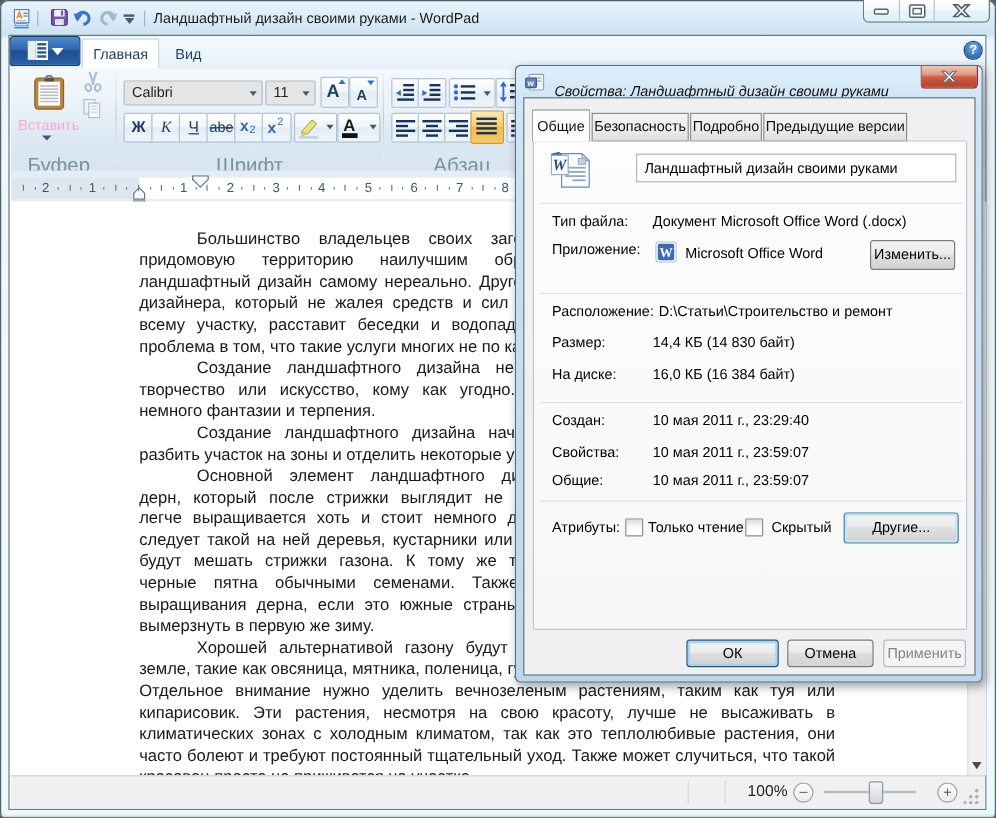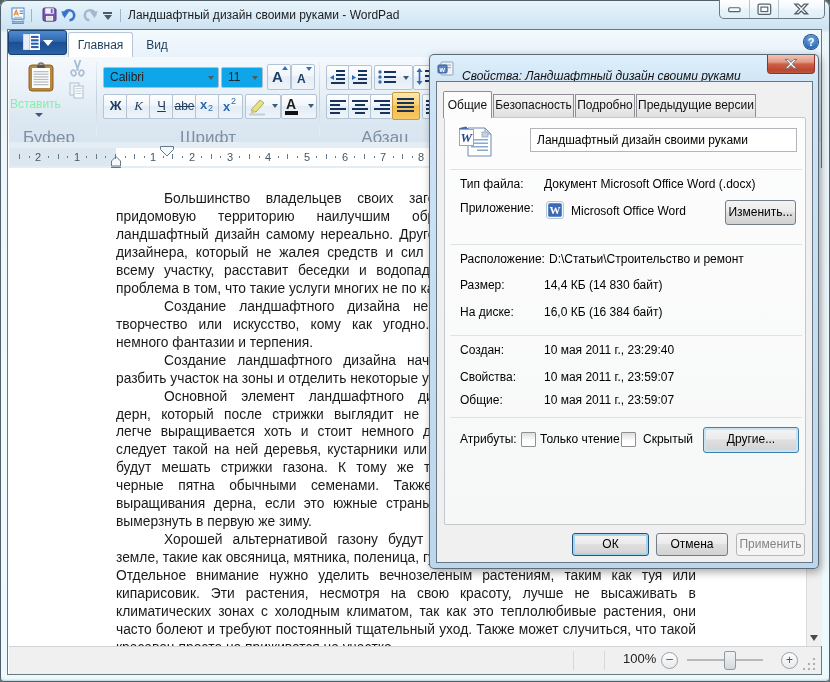--- a/index.html
+++ b/index.html
@@ -20,21 +20,21 @@
 #appbtn{position:absolute;left:8px;top:30px;width:57px;height:23px;border-radius:3px;border:1px solid #17406d;
  background:linear-gradient(#4f8bd0,#2f66ad 45%,#1c4e94 50%,#2a62a8);}
 .rtab{position:absolute;top:33px;height:24px;font-size:12px;color:#1e3c5c;text-align:center;line-height:24px;}
 #tab1{left:68px;width:63px;background:#fff;border:1px solid #b9c6d5;border-bottom:none;border-radius:3px 3px 0 0;top:32px;height:25px;}
 #tab2{left:133px;width:48px;}
 
 #ribbon{position:absolute;left:9px;top:57px;width:812px;height:85px;background:linear-gradient(#f4f9fd,#e9f1f8 40%,#dce8f2 70%,#d8e4ef);border-bottom:1px solid #c3d0dd;}
 .gsep{position:absolute;top:62px;width:1px;height:73px;background:linear-gradient(#e7eff6,#c2cfdc 50%,#e7eff6);}
 .glabel{position:absolute;top:128px;font-size:17px;color:#7e8fa0;text-align:center;}
 .rbtn{position:absolute;border:1px solid #b4c4d5;border-radius:2px;background:linear-gradient(#fdfeff,#f1f6fa 45%,#e4edf5 50%,#eef4f9);}
-.combo{position:absolute;background:#0ea5e9;border:1px solid #aebccb;border-radius:2px;font-size:12px;color:#222;}
+.combo{position:absolute;background:#e5e5e5;border:1px solid #aebccb;border-radius:2px;font-size:12px;color:#222;}
 .cArr{position:absolute;right:4px;top:8px;width:0;height:0;border-left:3px solid transparent;border-right:3px solid transparent;border-top:4px solid #4a5a6a;}
 
 #rulerwrap{position:absolute;left:9px;top:142px;width:812px;height:26px;background:#e4ecf4;}
 #ruler{position:absolute;left:1px;top:6px;width:796px;height:18px;background:#fff;}
 #rmargin{position:absolute;left:0;top:0;width:106px;height:18px;background:#dde7f0;}
 .rnum{position:absolute;top:3px;font-size:11px;color:#435667;}
 
 #doc{position:absolute;left:9px;top:168px;width:797px;height:478px;background:#fff;overflow:hidden;}
 .tl{position:absolute;left:107px;width:580px;height:18px;font-size:13.8px;line-height:17.95px;color:#191919;white-space:nowrap;}
 .j{display:flex;justify-content:space-between;}
@@ -133,21 +133,21 @@
  <rect x="4" y="6" width="18" height="20" fill="#fdfdfd"></rect>
  <rect x="5.5" y="9" width="15" height="1.3" fill="#b9bec4"></rect>
       <rect x="5.5" y="11.6" width="15" height="1.3" fill="#b9bec4"></rect>
  <rect x="5.5" y="14.2" width="15" height="1.3" fill="#b9bec4"></rect>
       <rect x="5.5" y="16.8" width="15" height="1.3" fill="#b9bec4"></rect>
  <rect x="5.5" y="19.4" width="15" height="1.3" fill="#b9bec4"></rect>
       <rect x="5.5" y="22" width="15" height="1.3" fill="#b9bec4"></rect>
  <rect x="9" y="3" width="8" height="3" rx="1" fill="#555"></rect>
  <path d="M10.5 3.5 A2.5 2.5 0 0 1 15.5 3.5" fill="none" stroke="#777" stroke-width="1.6"></path>
 </svg>
-<div style="position:absolute;left:10px;top:97px;width:56px;text-align:left;font-size:12px;color:#86efac">Вставить</div>
+<div style="position:absolute;left:10px;top:97px;width:56px;text-align:right;font-size:12px;color:#f9a8d4">Вставить</div>
 <div style="position:absolute;left:35px;top:113px;width:0;height:0;border-left:4px solid transparent;border-right:4px solid transparent;border-top:4px solid #3f5a78"></div>
 <svg style="position:absolute;left:70px;top:59px" width="15" height="18" viewBox="0 0 15 18">
  <path d="M4.6 1 L8.2 11.5 M10.4 1 L6.8 11.5" stroke="#a9bcd1" stroke-width="1.8" fill="none"></path>
  <ellipse cx="3.6" cy="14" rx="2.3" ry="2.8" fill="none" stroke="#a9bcd1" stroke-width="1.6" transform="rotate(-20 3.6 14)"></ellipse>
  <ellipse cx="11.4" cy="14" rx="2.3" ry="2.8" fill="none" stroke="#a9bcd1" stroke-width="1.6" transform="rotate(20 11.4 14)"></ellipse>
 </svg>
 <svg style="position:absolute;left:69px;top:82px" width="16" height="17" viewBox="0 0 16 17">
  <rect x="1" y="1" width="9" height="12" fill="#eef3f8" stroke="#aebfd2"></rect>
  <rect x="5" y="4" width="9" height="12" fill="#f8fafc" stroke="#aebfd2"></rect>
  <rect x="6.5" y="6" width="6" height="1" fill="#c5d2e0"></rect>

